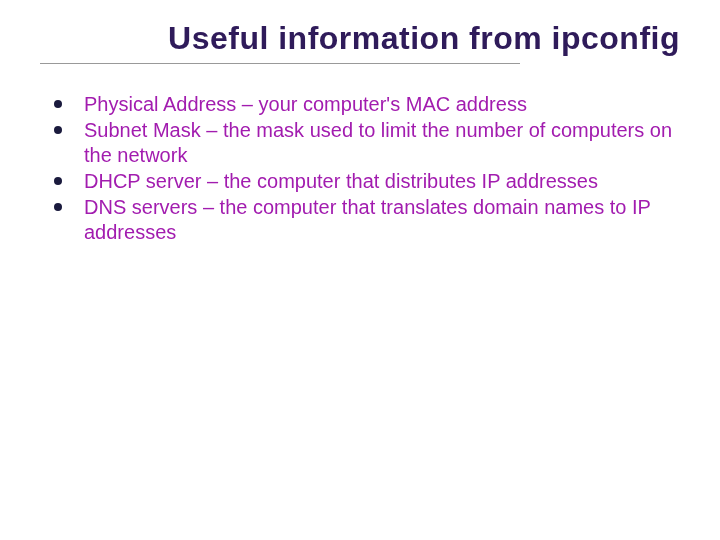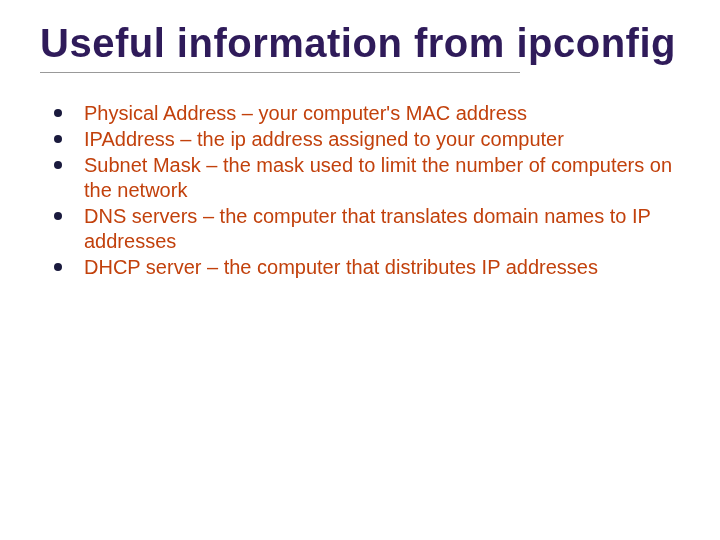--- a/index.html
+++ b/index.html
@@ -5,42 +5,43 @@
   * { margin: 0; padding: 0; box-sizing: border-box; }
   body {
     width: 720px;
     height: 540px;
     background: #ffffff;
     font-family: Arial, Helvetica, sans-serif;
     padding: 20px 40px 20px 40px;
     overflow: hidden;
   }
   .title {
-    font-size: 40px;
+    font-size: 32px;
     font-weight: bold;
     color: #2f1b5a;
     line-height: 1.15;
     letter-spacing: 0.5px;
     margin-bottom: 6px;
+    text-align: right;
   }
   .divider {
     border-bottom: 1px solid #999;
     width: 75%;
     margin-bottom: 28px;
   }
   .bullets {
     list-style: none;
     padding-left: 6px;
   }
   .bullets li {
     position: relative;
     padding-left: 38px;
     font-size: 20px;
     line-height: 1.25;
-    color: #c2410c;
+    color: #a21caf;
     margin-bottom: 1px;
   }
   .bullets li::before {
     content: '';
     position: absolute;
     left: 8px;
     top: 8px;
     width: 8px;
     height: 8px;
     background: #1a1a3d;
@@ -48,17 +49,16 @@
   }
 </style>
 </head>
 <body>
 
 <h1 class="title">Useful information from ipconfig</h1>
 <div class="divider"></div>
 
 <ul class="bullets">
   <li>Physical Address – your computer's MAC address</li>
-  <li>IPAddress – the ip address assigned to your computer</li>
   <li>Subnet Mask – the mask used to limit the number of computers on the network</li>
+  <li>DHCP server – the computer that distributes IP addresses</li>
   <li>DNS servers – the computer that translates domain names to IP addresses</li>
-  <li>DHCP server – the computer that distributes IP addresses</li>
 </ul>
 
 </body></html>

